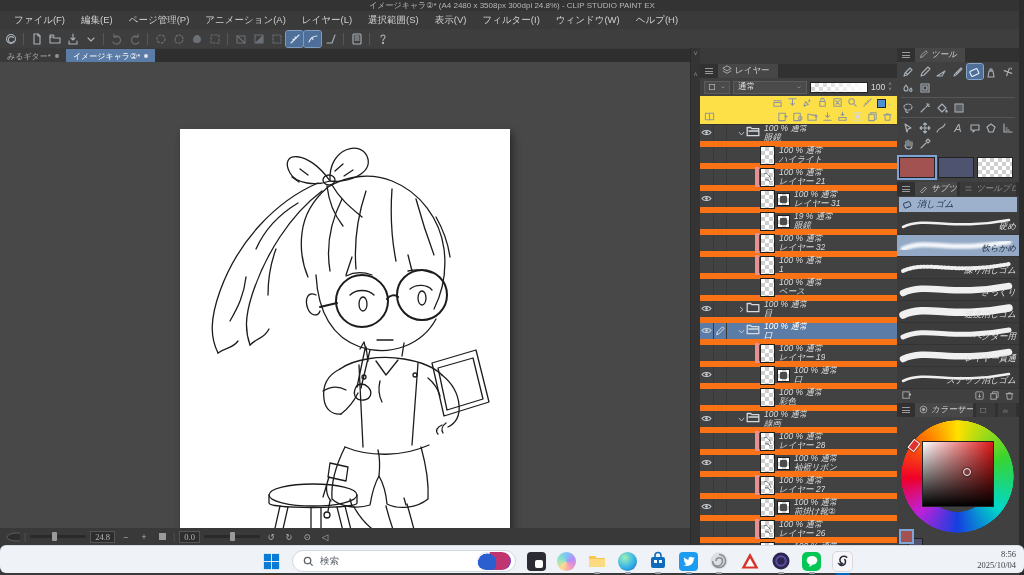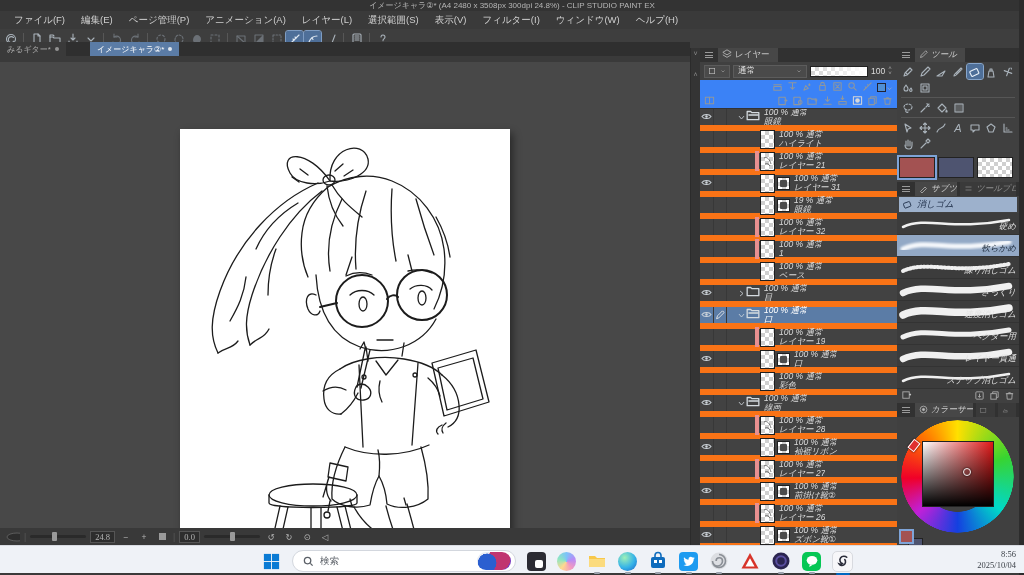--- a/index.html
+++ b/index.html
@@ -10,21 +10,21 @@
   
   #titlebar{left:0;top:0;width:1024px;height:11px;background:#333;display:flex;justify-content:center;align-items:center;}
   #titlebar .t{font-size:8px;color:#b5b5b5;white-space:nowrap;}
   #menubar{left:0;top:11px;width:1024px;height:18px;background:#3a3a3a;display:flex;align-items:center;padding-left:6px;}
   .menu-item{font-size:9.5px;color:#cfcfcf;padding:0 8px;cursor:default;}
   #toolbar{left:0;top:29px;width:1024px;height:19px;background:#3e3e3e;display:flex;align-items:center;padding-left:2px;gap:1px;}
   .tb-btn{width:17px;height:16px;display:flex;align-items:center;justify-content:center;border-radius:2px;}
   .tb-btn.dim svg{stroke:#6b7076;}
   .tb-btn.active{background:#4e6f99;outline:1px solid #7e9cc2;}
   .tb-sep{width:1px;height:12px;background:#575757;margin:0 3px;}
-  #tabbar{left:0;top:42px;width:690px;height:14px;background:#2f2f2f;display:flex;align-items:flex-end;gap:24px;}
+  #tabbar{left:0;top:49px;width:690px;height:14px;background:#2f2f2f;display:flex;align-items:flex-end;}
   .doc-tab{height:14px;display:flex;align-items:center;gap:4px;padding:0 7px;font-size:8px;color:#a9a9a9;background:#3a3a3a;}
   .doc-tab.active{background:#5b7ca6;color:#fff;}
   .doc-tab .dot{width:4px;height:4px;border-radius:50%;background:currentColor;opacity:.8;}
   
   #canvas-area{left:0;top:62px;width:690px;height:466px;background:#484848;overflow:hidden;}
   #page{left:180px;top:67px;width:330px;height:461px;background:#fff;box-shadow:3px 4px 8px rgba(0,0,0,.45);}
   #statusbar{left:0;top:528px;width:690px;height:17px;background:#393939;display:flex;align-items:center;gap:4px;padding:0 6px;font-size:8.5px;color:#b4b4b4;}
   .sb-box{background:#2d2d2d;border:1px solid #555;padding:0 4px;height:12px;display:flex;align-items:center;font-family:Liberation Serif, serif;}
   .sb-slider{width:56px;height:3px;background:#2a2a2a;border-radius:2px;position:relative;}
   .sb-slider i{position:absolute;top:-3px;width:5px;height:9px;background:#9a9a9a;border-radius:1px;}
@@ -32,21 +32,21 @@
   
   #vstrip{left:690px;top:48px;width:10px;height:497px;background:#343434;border-left:1px solid #2b2b2b;
           display:flex;flex-direction:column;align-items:center;padding-top:2px;gap:14px;color:#8b8b8b;font-size:7px;}
   
   .phead{height:14px;background:#313131;display:flex;align-items:center;gap:3px;padding:0 3px;}
   .ptab{background:#474747;color:#ccc;font-size:8.5px;height:14px;display:flex;align-items:center;gap:3px;padding:0 8px 0 4px;white-space:nowrap;overflow:hidden;}
   .ptab.dim{background:#3a3a3a;color:#8f8f8f;}
   .hamb{display:flex;flex-direction:column;gap:1.5px;padding:0 2px;}
   .hamb i{display:block;width:8px;height:1px;background:#9a9a9a;}
   
-  #layers{left:700px;top:48px;width:197px;height:497px;background:#3b82f6;}
+  #layers{left:700px;top:64px;width:197px;height:497px;background:#fde047;}
   #blendrow{display:flex;align-items:center;gap:3px;height:18px;padding:0 4px;background:#404040;}
   .combo{background:#4a4a4a;border:1px solid #5c5c5c;height:13px;display:flex;align-items:center;justify-content:center;gap:4px;font-size:8.5px;color:#ddd;font-family:Liberation Mono, monospace;}
   .checker{background-image:linear-gradient(45deg,#cfcfcf 25%,transparent 25%,transparent 75%,#cfcfcf 75%),linear-gradient(45deg,#cfcfcf 25%,#fff 25%,#fff 75%,#cfcfcf 75%);background-size:8px 8px;background-position:0 0,4px 4px;background-color:#fff;}
   #opa-bar{width:58px;height:11px;border:1px solid #222;position:relative;}
   #opa-bar .fade{position:absolute;inset:0;background:linear-gradient(to right,rgba(255,255,255,.1),#fff);}
   .iconrow{display:flex;align-items:center;height:14px;padding:0 4px;gap:4px;}
   .irt{margin-left:auto;display:flex;gap:4px;align-items:center;}
   #layer-list{position:relative;height:437px;overflow:hidden;border-top:1px solid #333;}
   .lrow{height:22px;display:flex;align-items:stretch;background:#424242;border-bottom:6px solid #f97316;position:relative;font-style:italic;}
   .lrow.sel{background:#5b7ca6;}
@@ -88,21 +88,21 @@
   #sv{position:absolute;left:25px;top:24px;width:72px;height:66px;border:1px solid #222;
       background:linear-gradient(to top,#000,rgba(0,0,0,0)),linear-gradient(to right,#fff,#e01818);}
   #sv-cur{position:absolute;left:40px;top:26px;width:8px;height:8px;border:1.5px solid #eee;border-radius:50%;box-shadow:0 0 2px #000;}
   #mini-swatch{position:absolute;left:2px;top:112px;width:26px;height:26px;}
   #mini-swatch .b{position:absolute;left:9px;top:9px;width:15px;height:15px;background:#4e5470;border:1px solid #222;}
   #mini-swatch .f{position:absolute;left:0;top:0;width:15px;height:15px;background:#a35252;border:2px solid #7ea4d8;}
   #hsv-row{position:absolute;left:0;top:132px;width:122px;display:flex;align-items:center;gap:3px;justify-content:center;font-size:8.5px;color:#d5d5d5;}
   .hsv-chip{width:9px;height:9px;background:#2e2e2e;border:1px solid #666;}
   #redge{left:1019px;top:0;width:5px;height:575px;background:#2c2c2c;}
   
-  #taskbar{left:0;top:545px;width:1024px;height:28px;background:#eff2f7;border-top:1px solid #d8dbe2;}
+  #taskbar{left:0;top:545px;width:1024px;height:28px;background:#eff2f7;border-top:1px solid #d8dbe2;border-radius:6px;}
   #tb-center{position:absolute;left:262px;top:0;height:30px;display:flex;align-items:center;gap:11px;}
   .app-ic{display:flex;flex-direction:column;align-items:center;gap:1px;position:relative;}
   .app-ic .under{width:6px;height:2px;border-radius:2px;background:#9ba2ad;position:absolute;bottom:-3px;}
   .app-ic .under.act{width:14px;background:#0067c0;}
   #search-pill{width:224px;height:22px;background:#fff;border:1px solid #d3d7de;border-radius:12px;display:flex;align-items:center;gap:6px;padding:0 4px 0 10px;color:#5a5f66;font-size:9.5px;}
   #search-blob{margin-left:auto;width:34px;height:18px;border-radius:9px;background:radial-gradient(circle at 30% 60%,#2b5fd0 0 35%,transparent 36%),radial-gradient(circle at 65% 40%,#c03570 0 45%,transparent 46%),radial-gradient(circle at 80% 75%,#7a3bbf 0 40%,transparent 41%),#e8ecf4;}
   #tray{position:absolute;right:8px;top:3px;text-align:right;font-size:8.5px;color:#3a3f46;line-height:1.25;font-family:Liberation Serif, serif;}
 </style>
 </head>
 <body>

